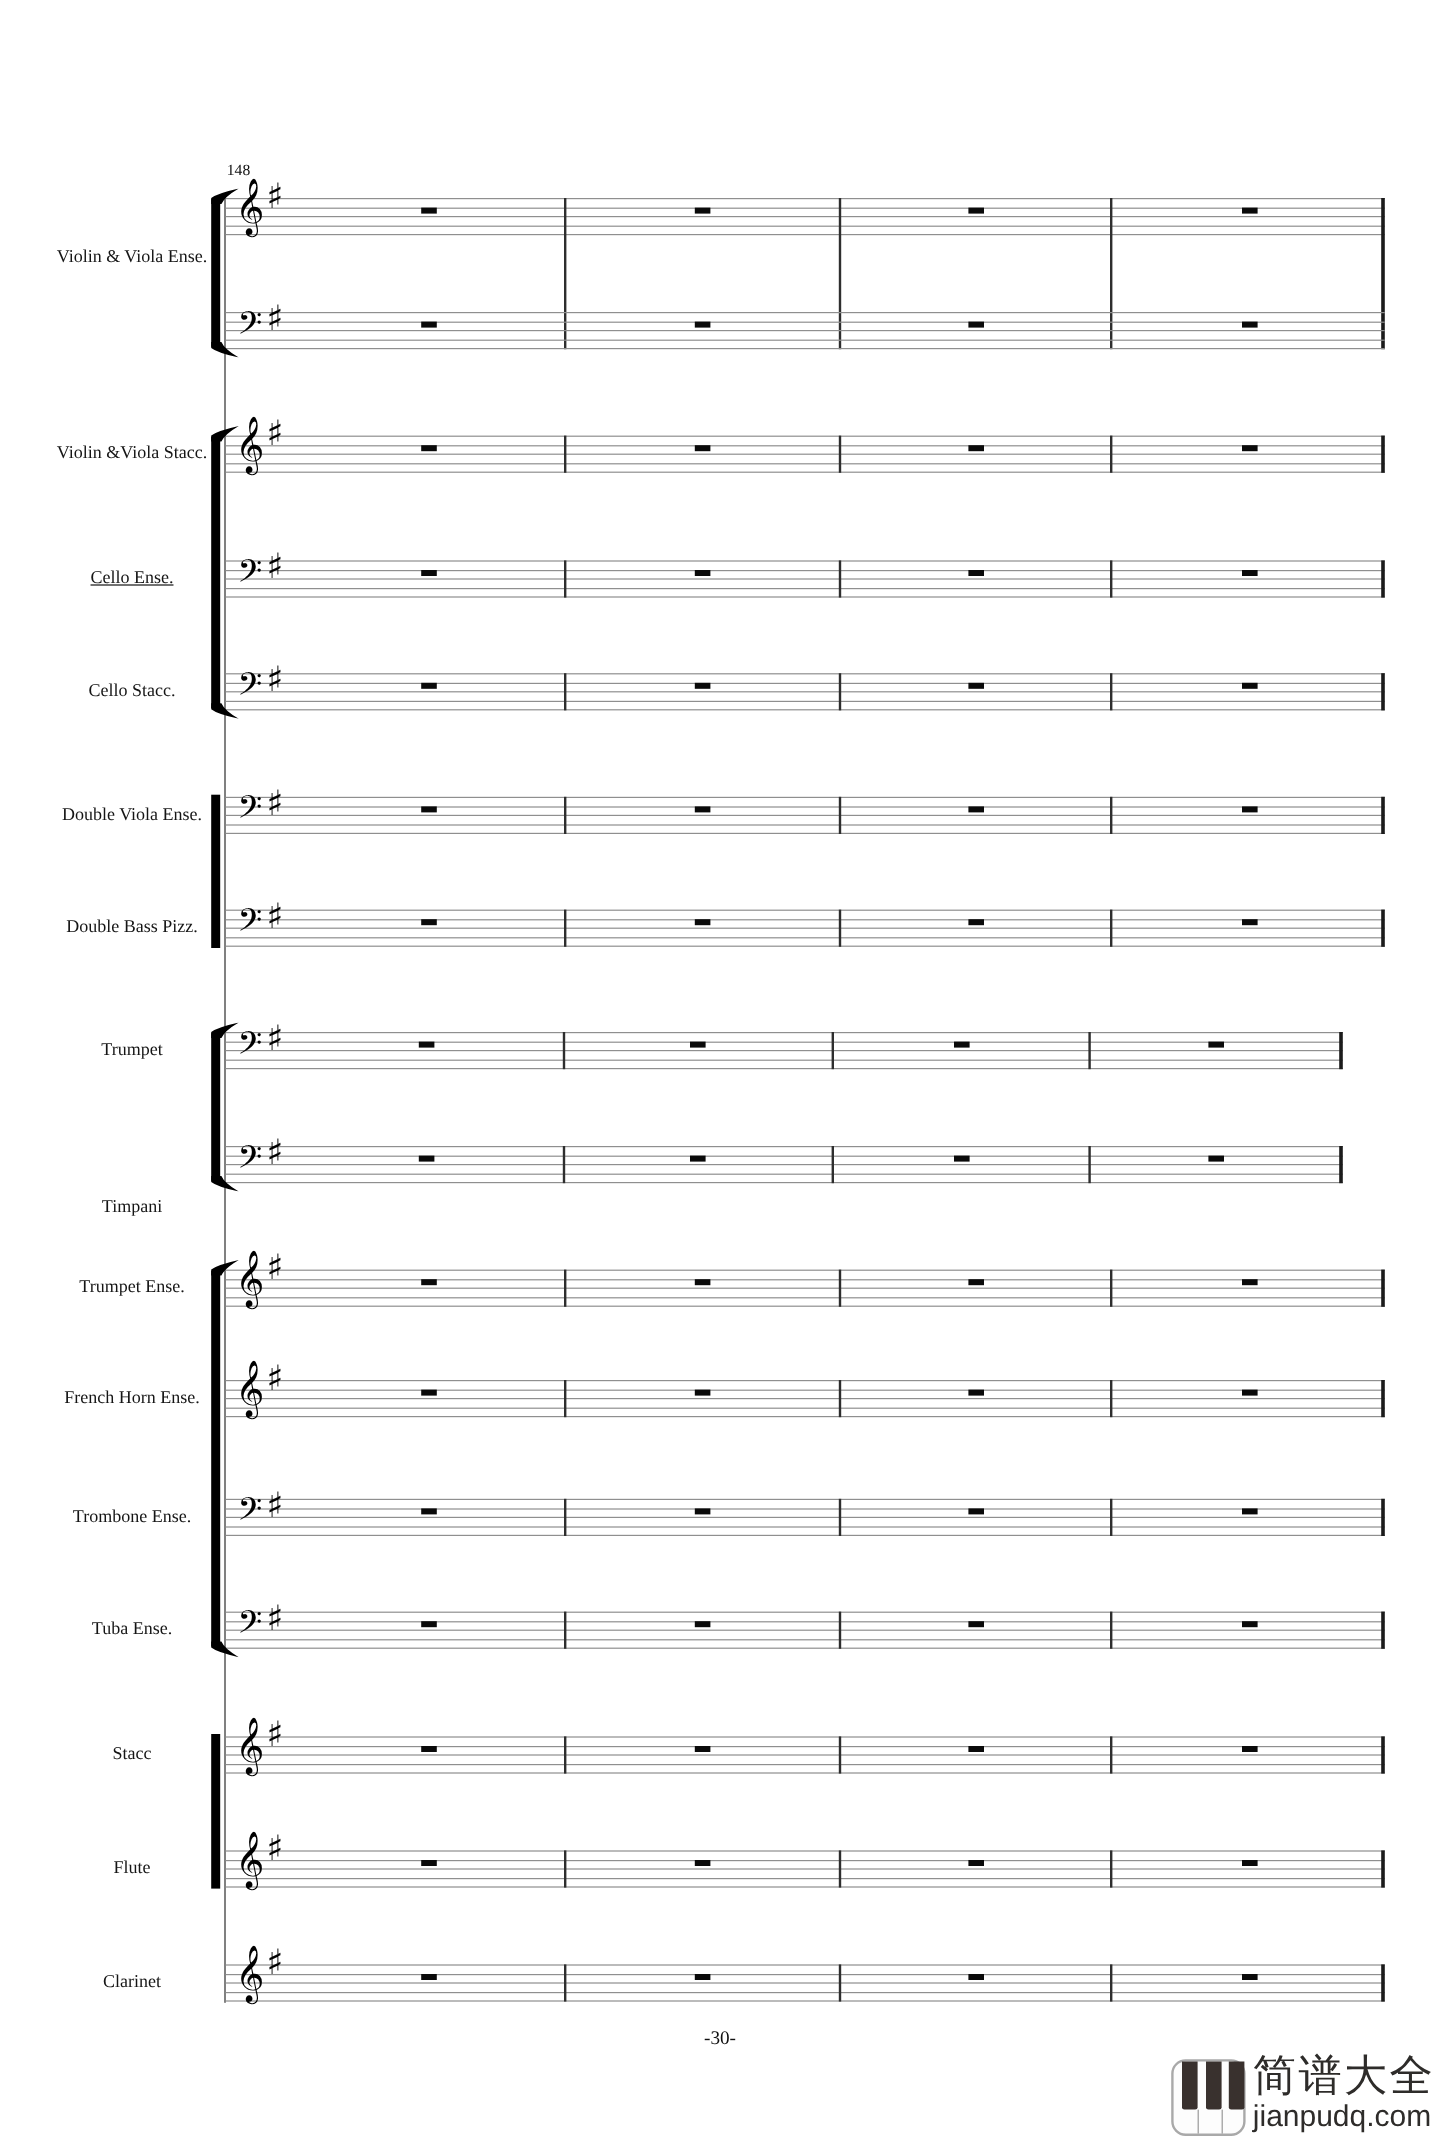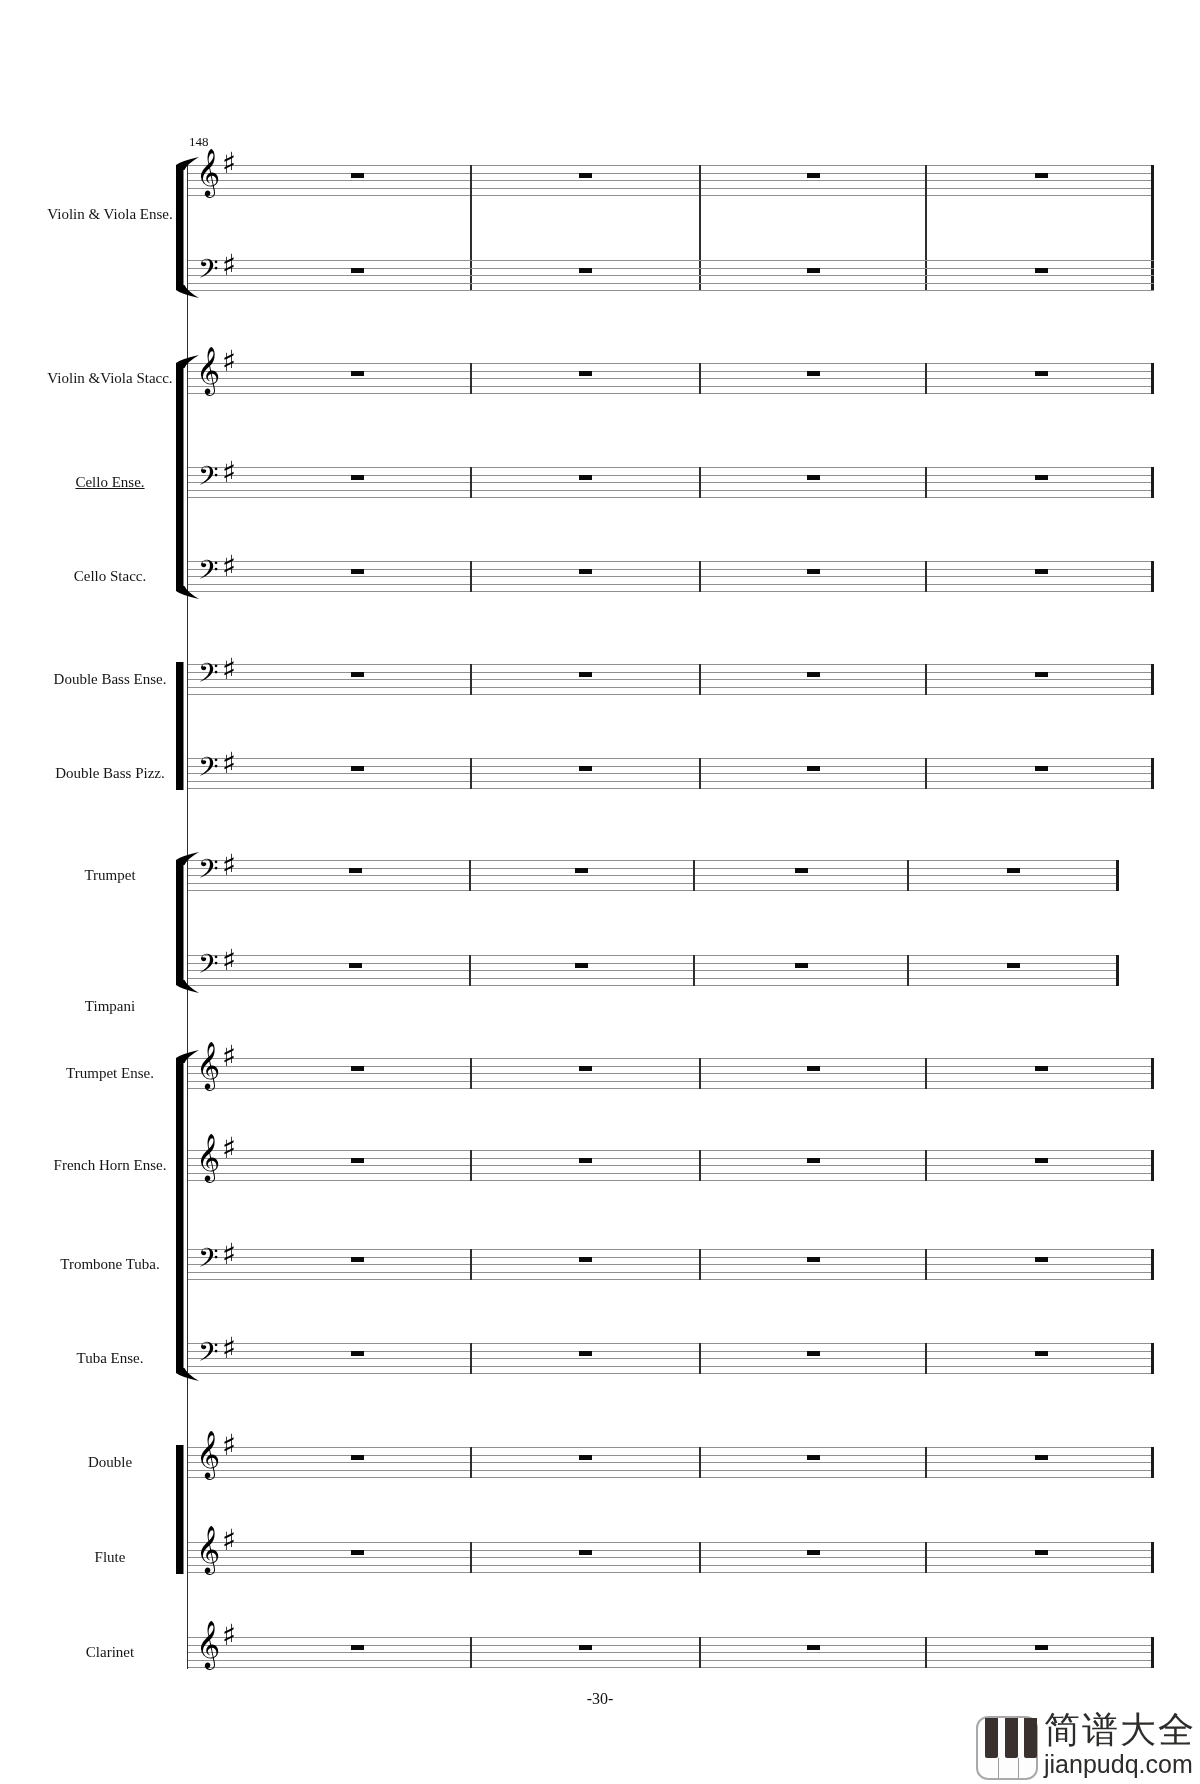--- a/index.html
+++ b/index.html
@@ -138,21 +138,21 @@
       <div class="rest" style="left: 1034.5px; top: 569px;"></div>
       <div class="barline" style="left: 470.2px; top: 561px; height: 31px;"></div>
       <div class="barline" style="left: 699.2px; top: 561px; height: 31px;"></div>
       <div class="barline" style="left: 925.2px; top: 561px; height: 31px;"></div>
       <div class="final-barline" style="left: 1151px; top: 561px; height: 31px;"></div>
       <div class="staff-line" style="left: 188px; width: 965.5px; top: 664px;"></div>
       <div class="staff-line" style="left: 188px; width: 965.5px; top: 671.5px;"></div>
       <div class="staff-line" style="left: 188px; width: 965.5px; top: 679px;"></div>
       <div class="staff-line" style="left: 188px; width: 965.5px; top: 686.5px;"></div>
       <div class="staff-line" style="left: 188px; width: 965.5px; top: 694px;"></div>
-      <div class="inst-label" style="top: 670px;">Double Bass Ense.</div>
+      <div class="inst-label" style="top: 670px;">Double Viola Ense.</div>
       <div class="clef bass" style="left: 198px; top: 660px;">𝄢</div>
       <div class="sharp" style="left: 222px; top: 655px;">♯</div>
       <div class="rest" style="left: 350.5px; top: 672px;"></div>
       <div class="rest" style="left: 578.5px; top: 672px;"></div>
       <div class="rest" style="left: 806.5px; top: 672px;"></div>
       <div class="rest" style="left: 1034.5px; top: 672px;"></div>
       <div class="barline" style="left: 470.2px; top: 664px; height: 31px;"></div>
       <div class="barline" style="left: 699.2px; top: 664px; height: 31px;"></div>
       <div class="barline" style="left: 925.2px; top: 664px; height: 31px;"></div>
       <div class="final-barline" style="left: 1151px; top: 664px; height: 31px;"></div>
@@ -234,21 +234,21 @@
       <div class="rest" style="left: 1034.5px; top: 1158px;"></div>
       <div class="barline" style="left: 470.2px; top: 1150px; height: 31px;"></div>
       <div class="barline" style="left: 699.2px; top: 1150px; height: 31px;"></div>
       <div class="barline" style="left: 925.2px; top: 1150px; height: 31px;"></div>
       <div class="final-barline" style="left: 1151px; top: 1150px; height: 31px;"></div>
       <div class="staff-line" style="left: 188px; width: 965.5px; top: 1249px;"></div>
       <div class="staff-line" style="left: 188px; width: 965.5px; top: 1256.5px;"></div>
       <div class="staff-line" style="left: 188px; width: 965.5px; top: 1264px;"></div>
       <div class="staff-line" style="left: 188px; width: 965.5px; top: 1271.5px;"></div>
       <div class="staff-line" style="left: 188px; width: 965.5px; top: 1279px;"></div>
-      <div class="inst-label" style="top: 1255px;">Trombone Tuba.</div>
+      <div class="inst-label" style="top: 1255px;">Trombone Ense.</div>
       <div class="clef bass" style="left: 198px; top: 1245px;">𝄢</div>
       <div class="sharp" style="left: 222px; top: 1240px;">♯</div>
       <div class="rest" style="left: 350.5px; top: 1257px;"></div>
       <div class="rest" style="left: 578.5px; top: 1257px;"></div>
       <div class="rest" style="left: 806.5px; top: 1257px;"></div>
       <div class="rest" style="left: 1034.5px; top: 1257px;"></div>
       <div class="barline" style="left: 470.2px; top: 1249px; height: 31px;"></div>
       <div class="barline" style="left: 699.2px; top: 1249px; height: 31px;"></div>
       <div class="barline" style="left: 925.2px; top: 1249px; height: 31px;"></div>
       <div class="final-barline" style="left: 1151px; top: 1249px; height: 31px;"></div>
@@ -266,21 +266,21 @@
       <div class="rest" style="left: 1034.5px; top: 1351px;"></div>
       <div class="barline" style="left: 470.2px; top: 1343px; height: 31px;"></div>
       <div class="barline" style="left: 699.2px; top: 1343px; height: 31px;"></div>
       <div class="barline" style="left: 925.2px; top: 1343px; height: 31px;"></div>
       <div class="final-barline" style="left: 1151px; top: 1343px; height: 31px;"></div>
       <div class="staff-line" style="left: 188px; width: 965.5px; top: 1447px;"></div>
       <div class="staff-line" style="left: 188px; width: 965.5px; top: 1454.5px;"></div>
       <div class="staff-line" style="left: 188px; width: 965.5px; top: 1462px;"></div>
       <div class="staff-line" style="left: 188px; width: 965.5px; top: 1469.5px;"></div>
       <div class="staff-line" style="left: 188px; width: 965.5px; top: 1477px;"></div>
-      <div class="inst-label" style="top: 1453px;">Double</div>
+      <div class="inst-label" style="top: 1453px;">Stacc</div>
       <div class="clef treble" style="left: 196px; top: 1434px;">𝄞</div>
       <div class="sharp" style="left: 222px; top: 1431px;">♯</div>
       <div class="rest" style="left: 350.5px; top: 1455px;"></div>
       <div class="rest" style="left: 578.5px; top: 1455px;"></div>
       <div class="rest" style="left: 806.5px; top: 1455px;"></div>
       <div class="rest" style="left: 1034.5px; top: 1455px;"></div>
       <div class="barline" style="left: 470.2px; top: 1447px; height: 31px;"></div>
       <div class="barline" style="left: 699.2px; top: 1447px; height: 31px;"></div>
       <div class="barline" style="left: 925.2px; top: 1447px; height: 31px;"></div>
       <div class="final-barline" style="left: 1151px; top: 1447px; height: 31px;"></div>

